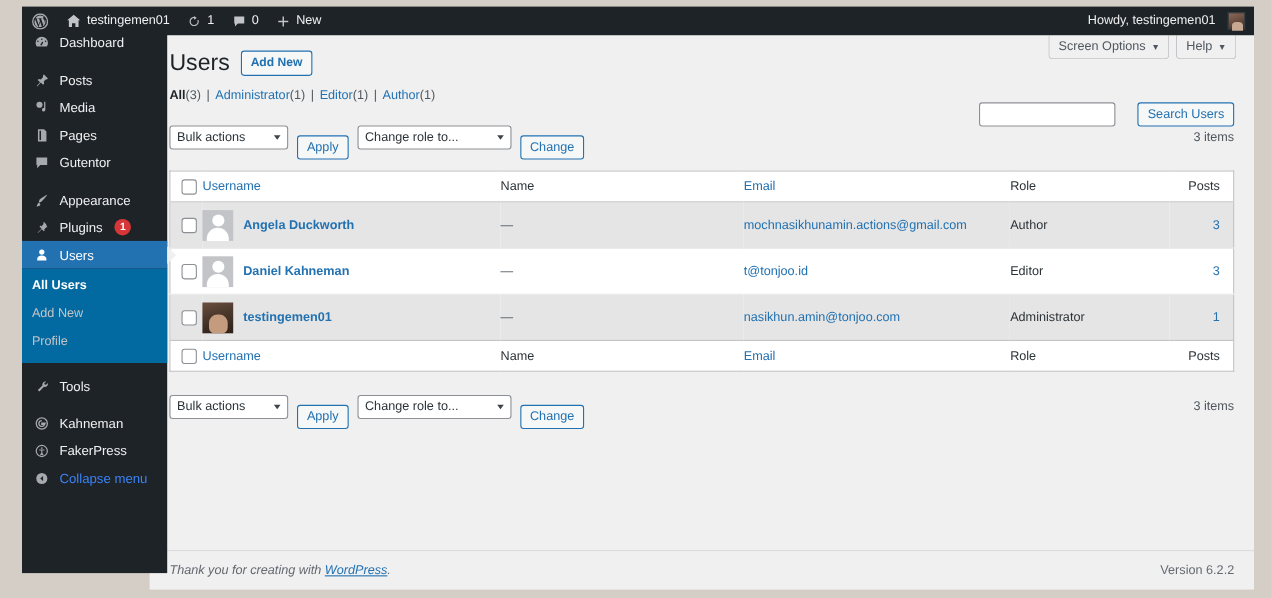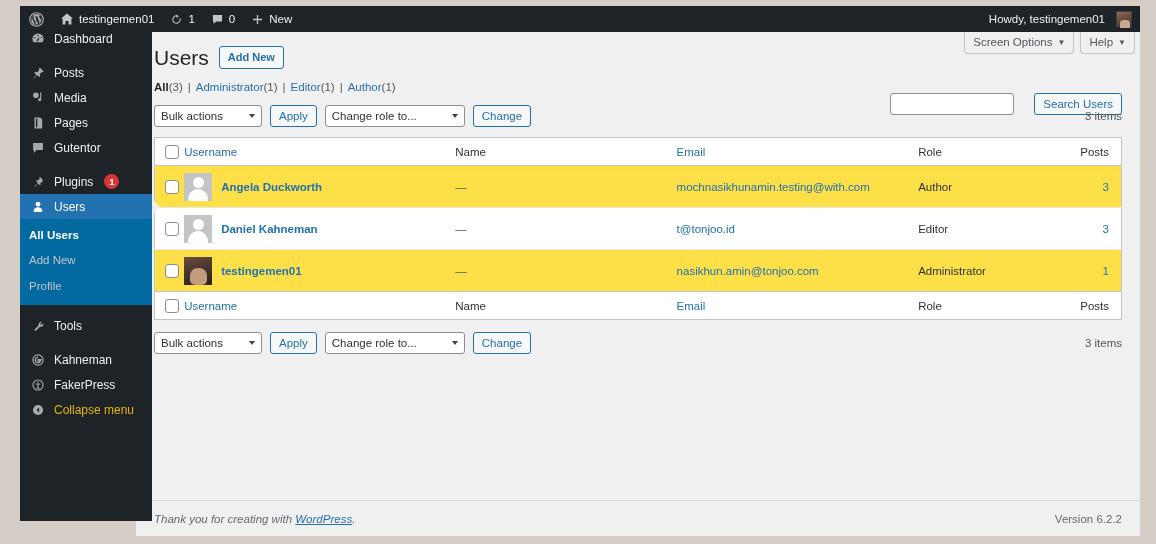--- a/index.html
+++ b/index.html
@@ -56,21 +56,21 @@
   .menu-item {
     position: relative;
     display: flex; align-items: center;
     height: 25px;
     padding-left: 9px;
     color: #f0f0f1;
     font-size: 12px;
     gap: 8px;
   }
   .menu-item .mlabel { line-height: 1; }
-  .menu-item.dim { color: #eab308; }
+  .menu-item.dim { color: #3b82f6; }
   .menu-item.current {
     background: #2271b1; color: #fff; font-weight: 400;
   }
   .menu-item.current:after {
     content:""; position:absolute; right:-8px; top:50%; margin-top:-8px;
     border-style: solid; border-width: 8px 0 8px 8px;
     border-color: transparent transparent transparent #f0f0f1;
   }
   .menu-gap { height: 9px; }
   .micon { width: 17px; display:flex; justify-content:center; align-items:center; color:#a7aaad; line-height:0;}
@@ -89,21 +89,21 @@
 
   
   #content {
     position: absolute; left: 136px; top: 32px;
     width: 1004px; height: 504px;
     background: #f0f0f1;
     z-index: 10;
     overflow: hidden;
   }
   #screenmeta {
-    position: absolute; right: 5px; top: 0;
+    position: absolute; right: 16px; top: 0;
     display: flex; gap: 6px;
   }
   .meta-btn {
     background: #f0f0f1;
     border: 1px solid #c3c4c7; border-top: none;
     border-radius: 0 0 4px 4px;
     padding: 4px 8px 5px 8px;
     font-size: 11.5px; color: #50575e;
     display: flex; align-items: center; gap: 5px;
   }
@@ -140,21 +140,21 @@
     display:flex; align-items:center; padding: 0 6px; position:relative;
   }
   .sel.wide { width: 140px; }
   .sel .arrow {
     position:absolute; right:6px; top:50%; margin-top:-2px;
     width:0; height:0; border-style:solid; border-width:4px 3.5px 0 3.5px;
     border-color:#3c434a transparent transparent transparent;
   }
   .btn-sec {
     height: 22px; border:1px solid #2271b1; color:#2271b1; background:#f6f7f7;
-    border-radius:3px; font-size:11.5px; padding: 0 8px; display:flex; align-items:center;
+    border-radius:3px; font-size:11.5px; padding: 0 8px; display:flex; align-items:center;margin-top:18px;
   }
   .items-count { position:absolute; right:0; font-size:11.5px; color:#50575e; }
 
   
   #users-table {
     margin-top: 10px;
     width: 100%;
     background: #fff;
     border: 1px solid #c3c4c7;
     border-collapse: collapse;
@@ -164,21 +164,21 @@
   #users-table th, #users-table td {
     text-align: left; padding: 0; vertical-align: middle;
   }
   #users-table thead th, #users-table tfoot th {
     height: 28px; color:#2c3338; font-weight: 400;
   }
   #users-table thead tr { border-bottom: 1px solid #c3c4c7; }
   #users-table tfoot tr { border-top: 1px solid #c3c4c7; }
   .th-link { color:#2271b1; }
   tbody tr { height: 42px; border-bottom: 1px solid #e8e8e8; }
-  tbody tr.alt { background: #fde047; }
+  tbody tr.alt { background: #e5e5e5; }
   tbody tr:last-child { border-bottom: none; }
   .c-cb { width: 30px; padding-left: 10px !important; }
   .c-user { width: 282px; }
   .c-name { width: 235px; }
   .c-email { width: 245px; margin-left: 21px; }
   .c-role { width: 150px; }
   .c-posts { width: 60px; text-align: right !important; padding-right: 12px !important; }
   .cb {
     width: 14px; height: 14px; border:1px solid #8c8f94; background:#fff;
     border-radius: 3px; display:block;
@@ -319,20 +319,29 @@
       <span class="micon">
         <svg width="14" height="14" viewBox="0 0 20 20">
             <path d="M3 3h14v10H8l-4 4v-4H3z" fill="currentColor"></path>
           </svg>
       </span>
       <span class="mlabel">Gutentor</span>
     </div>
 
     <div class="menu-gap"></div>
 
+    <div class="menu-item">
+      <span class="micon">
+        <svg width="14" height="14" viewBox="0 0 20 20">
+            <path d="M17 3c-1 0-8 4.5-10 6.5l-1.2 3.7L9.5 12C11.5 10 17 4 17 3z" fill="currentColor"></path>
+            <path d="M5.2 13.8c-1 1-1.4 3.5-2.2 4.2 1.5.4 4-.3 4.8-1.4.7-1 .2-2.3-.7-2.8-.6-.3-1.4-.4-1.9 0z" fill="currentColor"></path>
+          </svg>
+      </span>
+      <span class="mlabel">Appearance</span>
+    </div>
 
     <div class="menu-item">
       <span class="micon">
         <svg width="14" height="14" viewBox="0 0 20 20">
             <path d="M15.6 5.4 12.9 2.7l-1.3 1.3 1 1-3.3 3.3-1-1L7 8.6l2.7 2.7-5 5L5 17l5-5 2.7 2.7 1.3-1.3-1-1 3.3-3.3 1 1z" fill="currentColor"></path>
           </svg>
       </span>
       <span class="mlabel">Plugins</span>
       <span class="badge">1</span>
     </div>
@@ -485,21 +494,21 @@
             <td class="c-user">
               <span class="usercell">
                 <span class="avatar ph"></span>
                 <span class="uname">Angela Duckworth</span>
               </span>
             </td>
             <td class="c-name">
               <span class="dash">—</span>
             </td>
             <td class="c-email">
-              <span class="email">mochnasikhunamin.testing@with.com</span>
+              <span class="email">mochnasikhunamin.actions@gmail.com</span>
             </td>
             <td class="c-role">
               <span class="role">Author</span>
             </td>
             <td class="c-posts">
               <span class="postcount">3</span>
             </td>
           </tr>
 
           <tr>

